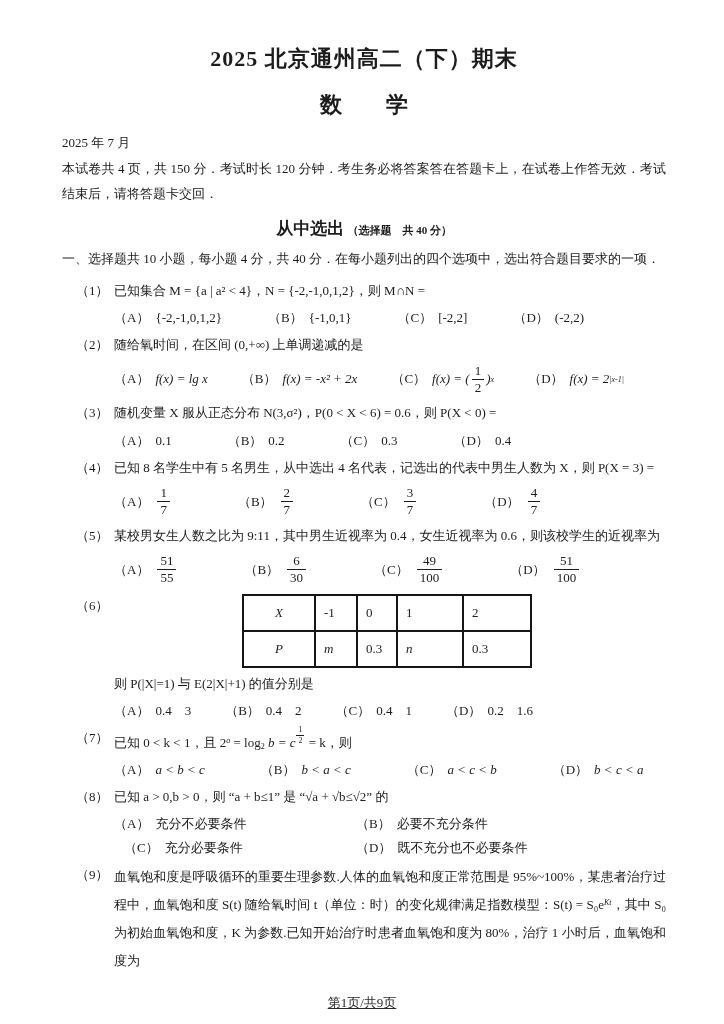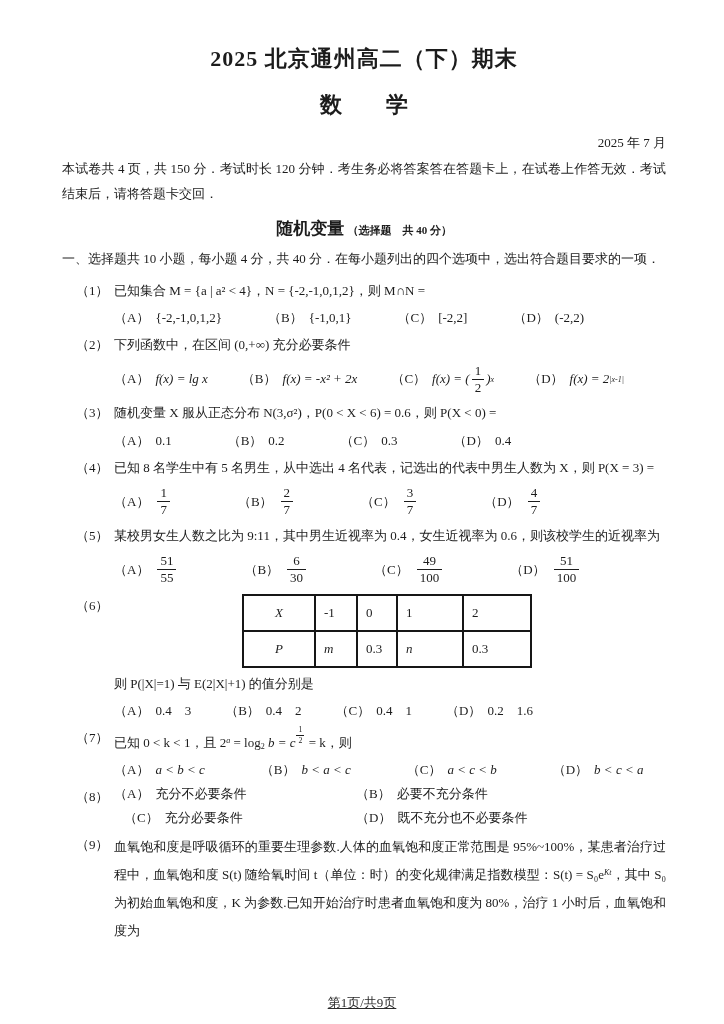--- a/index.html
+++ b/index.html
@@ -10,21 +10,21 @@
     background:#ffffff;
     color:#1c1c1c;
     font-family:"Liberation Serif","DejaVu Serif",serif;
     font-size:13px;
     box-sizing:border-box;
     padding:34px 58px 0 62px;
     overflow:hidden;
   }
   .title{margin:10px 0 0;text-align:center;font-size:22px;font-weight:bold;letter-spacing:1px;}
   .subject{margin:16px 0 0;text-align:center;font-size:22px;font-weight:bold;}
-  .date{text-align:right;font-size:13px;margin-top:14px;}
+  .date{text-align:left;font-size:13px;margin-top:14px;}
   .notice{margin:4px 0 0;line-height:1.95;text-align:justify;font-size:13px;}
   .section-head{text-align:center;margin:10px 0 4px;font-weight:bold;}
   .sh-main{font-size:17px;}
   .sh-sub{font-size:11px;text-align:right;}
   .intro{font-weight:normal;margin:8px 0 9px;line-height:1.7;}
   .qlist{padding-left:14px;}
   .q{position:relative;padding-left:38px;margin-bottom:6px;}
   .qnum{position:absolute;left:0;top:0;line-height:1.8;}
   .stem{line-height:1.8;text-align:justify;}
   .opts{display:flex;align-items:center;margin:7px 0 1px;flex-wrap:nowrap;}
@@ -61,21 +61,21 @@
 <body>
 
 <div class="page">
 
   <h1 class="title">2025 北京通州高二（下）期末</h1>
   <h2 class="subject">数　　学</h2>
   <div class="date">2025 年 7 月</div>
   <p class="notice">本试卷共 4 页，共 150 分．考试时长 120 分钟．考生务必将答案答在答题卡上，在试卷上作答无效．考试结束后，请将答题卡交回．</p>
 
   <div class="section-head">
-    <span class="sh-main">随机变量</span>
+    <span class="sh-main">从中选出</span>
     <span class="sh-sub">（选择题　共 40 分）</span>
   </div>
   <p class="intro">一、选择题共 10 小题，每小题 4 分，共 40 分．在每小题列出的四个选项中，选出符合题目要求的一项．</p>
 
   <div class="qlist">
 
     <div class="q">
       <span class="qnum">（1）</span>
       <div class="stem">已知集合 M = {a | a² &lt; 4}，N = {-2,-1,0,1,2}，则 M∩N =</div>
       <div class="opts g-std">
@@ -93,21 +93,21 @@
           </span>
         <span class="opt">
             <span class="olabel">（D）</span>
             <span>(-2,2)</span>
           </span>
       </div>
     </div>
 
     <div class="q">
       <span class="qnum">（2）</span>
-      <div class="stem">下列函数中，在区间 (0,+∞) 充分必要条件</div>
+      <div class="stem">随给氧时间，在区间 (0,+∞) 上单调递减的是</div>
       <div class="opts g-narrow">
         <span class="opt">
             <span class="olabel">（A）</span>
             <span class="math">f(x) = lg x</span>
           </span>
         <span class="opt">
             <span class="olabel">（B）</span>
             <span class="math">f(x) = -x² + 2x</span>
           </span>
         <span class="opt">
@@ -282,20 +282,21 @@
           </span>
         <span class="opt">
             <span class="olabel">（D）</span>
             <span class="math">b &lt; c &lt; a</span>
           </span>
       </div>
     </div>
 
     <div class="q">
       <span class="qnum">（8）</span>
+      <div class="stem">已知 a &gt; 0,b &gt; 0，则 “a + b≤1” 是 “√a + √b≤√2” 的</div>
       <div class="opts8">
         <span class="opt opt8-a">
             <span class="olabel">（A）</span>
             <span>充分不必要条件</span>
           </span>
         <span class="opt">
             <span class="olabel">（B）</span>
             <span>必要不充分条件</span>
           </span>
       </div>

